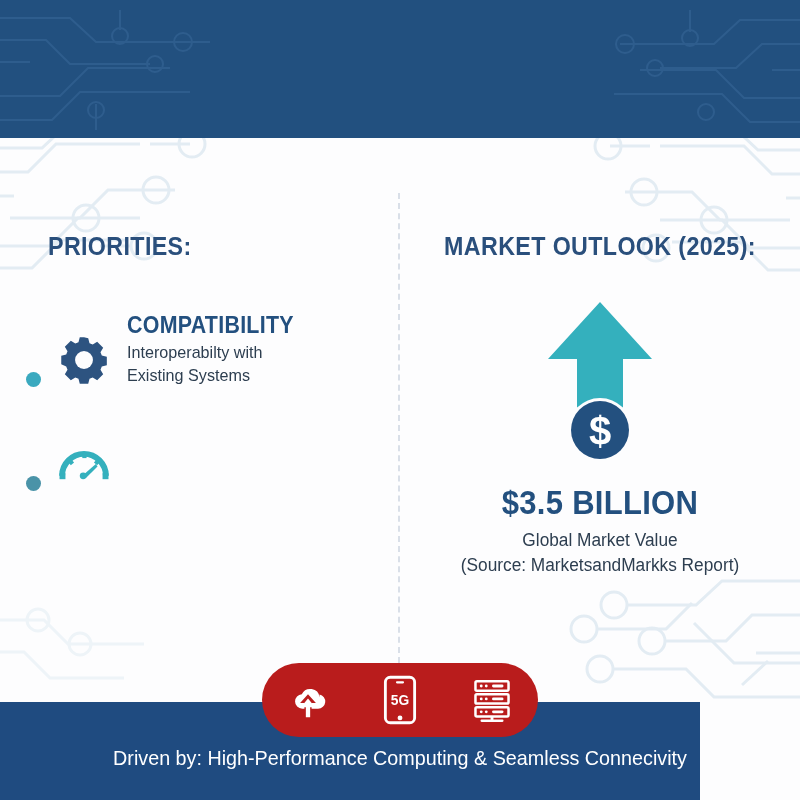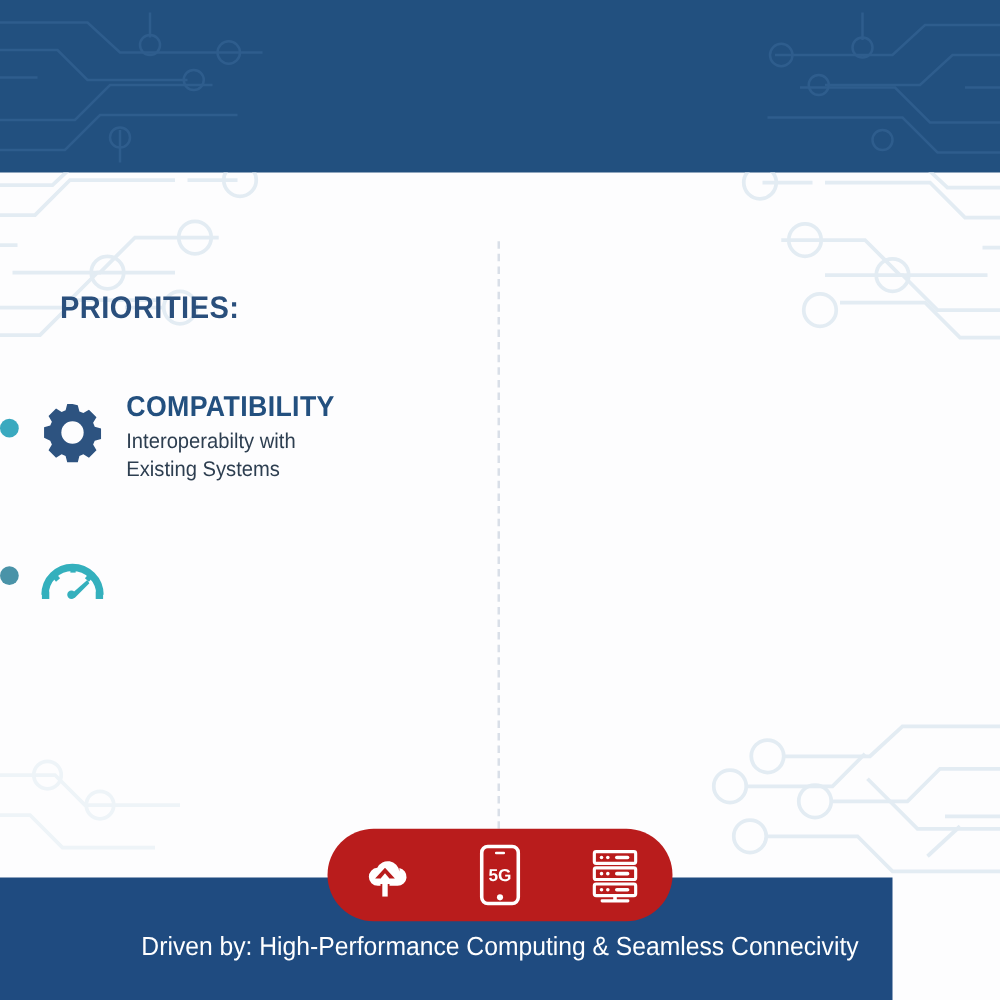--- a/index.html
+++ b/index.html
@@ -111,22 +111,23 @@
   }
 
   
   .priority-list {
     margin-top: 52px;
     list-style: none;
     padding: 0;
   }
   .priority-item {
     display: flex;
-    align-items: flex-start;
+    align-items: flex-end;
     margin-bottom: 44px;
+    padding-left: 26px;
   }
   .bullet {
     width: 15px; height: 15px;
     border-radius: 50%;
     margin-top: 22px;
     flex: 0 0 auto;
   }
   .pri-icon {
     width: 54px; height: 54px;
     margin-left: 16px;
@@ -188,21 +189,20 @@
     line-height: 1.4;
     transform: scaleX(.96);
   }
 
   
   .footer {
     position: absolute;
     left: 0; top: 702px;
     width: 700px; height: 98px;
     background: #1f4b80;
-    padding-left: 14px;
   }
   .footer-text {
     position: absolute;
     left: 0; top: 44px;
     width: 800px;
     text-align: center;
     color: #ffffff;
     font-size: 21px;
     font-weight: 500;
     transform: scaleX(.94);
@@ -357,20 +357,40 @@
               <rect x="45" y="28" width="5" height="5" fill="#34b0bd" transform="rotate(40 48 30)"></rect>
               <path fill="#34b0bd" d="M30 46l16-14 2 3-14 14z"></path>
               <circle cx="31" cy="46" r="4" fill="#34b0bd"></circle>
             </svg>
           </div>
         </div>
 
       </div>
     </div>
 
+    <div class="col col-right">
+      <div class="section-heading">MARKET OUTLOOK (2025):</div>
+
+      <div class="outlook-graphic">
+        <svg width="150" height="165" viewBox="0 0 150 165">
+          <g>
+            <path fill="#34b0bd" d="M75 5 L127 62 L98 62 L98 128 L52 128 L52 62 L23 62 Z"></path>
+          </g>
+          <circle cx="75" cy="133" r="32" fill="#fdfdfe"></circle>
+          <g>
+            <circle cx="75" cy="133" r="29" fill="#23507f"></circle>
+            <text x="75" y="148" text-anchor="middle" font-family="'Liberation Sans', sans-serif" font-size="40" font-weight="700" fill="#ffffff">$</text>
+          </g>
+        </svg>
+      </div>
+
+      <div class="outlook-value">$3.5 BILLION</div>
+      <div class="outlook-caption">Global Market Value</div>
+      <div class="outlook-source">(Source: MarketsandMarkks Report)</div>
+    </div>
 
   </div>
 
   <div class="footer">
     <div class="footer-text">Driven by: High-Performance Computing &amp; Seamless Connecivity</div>
   </div>
 
   <div class="pill">
     <div class="pill-icon">
       <svg viewBox="0 0 64 64" width="46" height="46">

